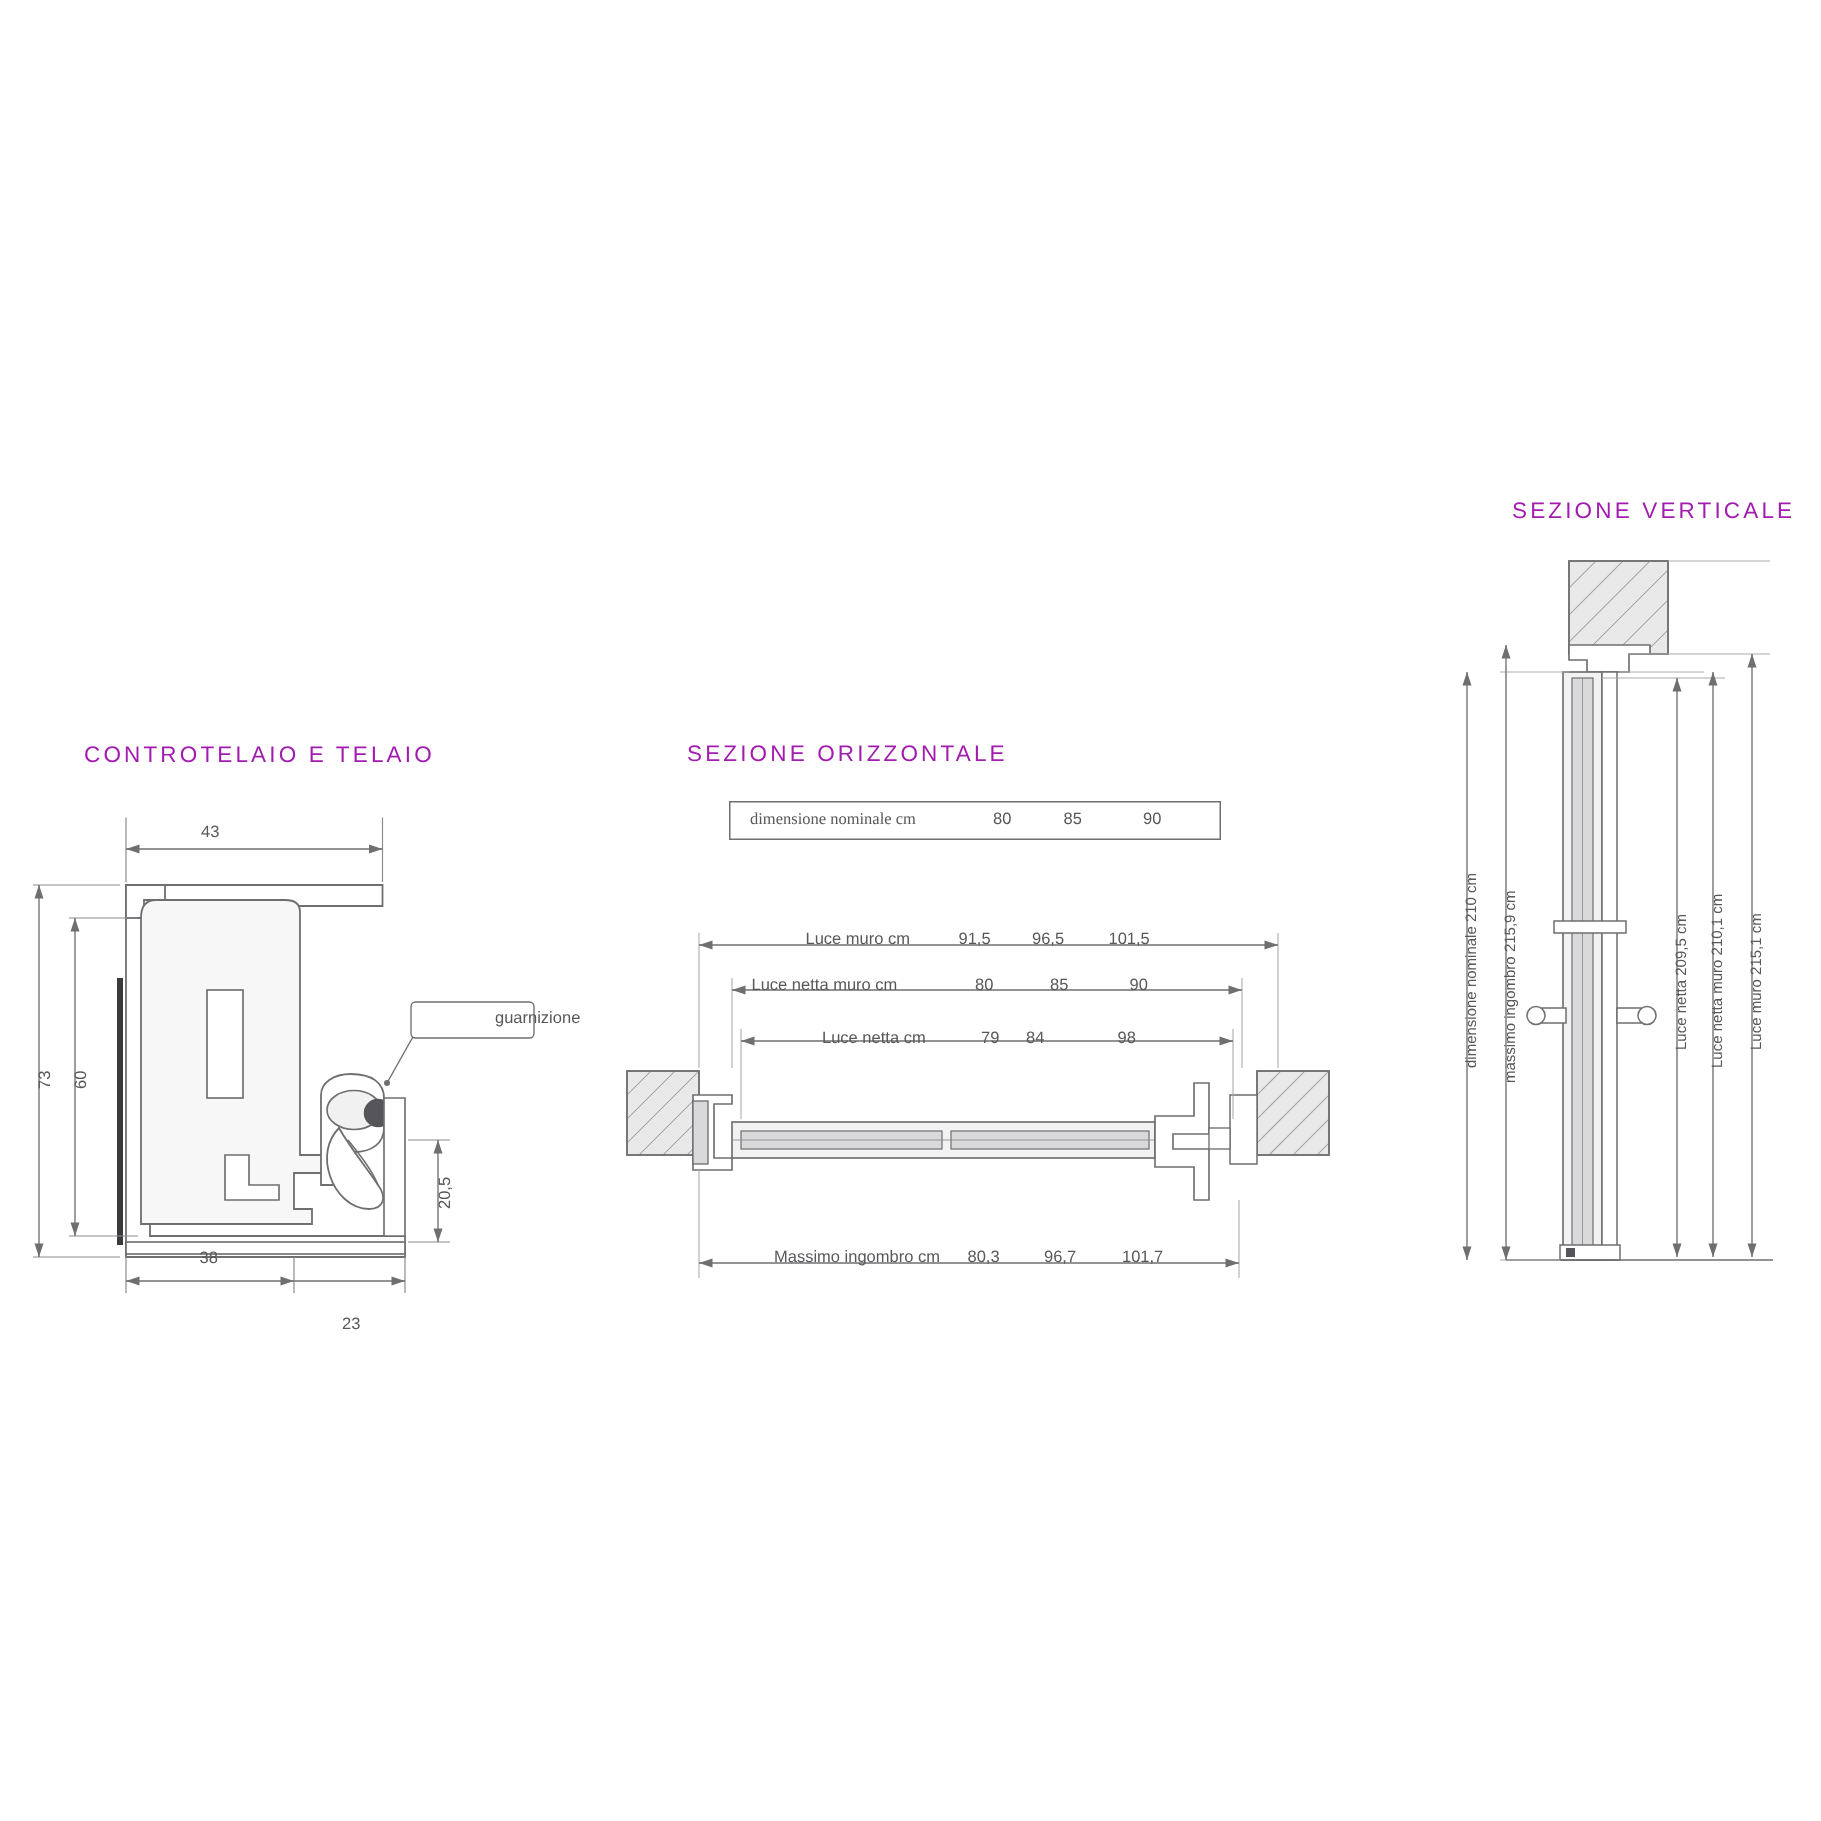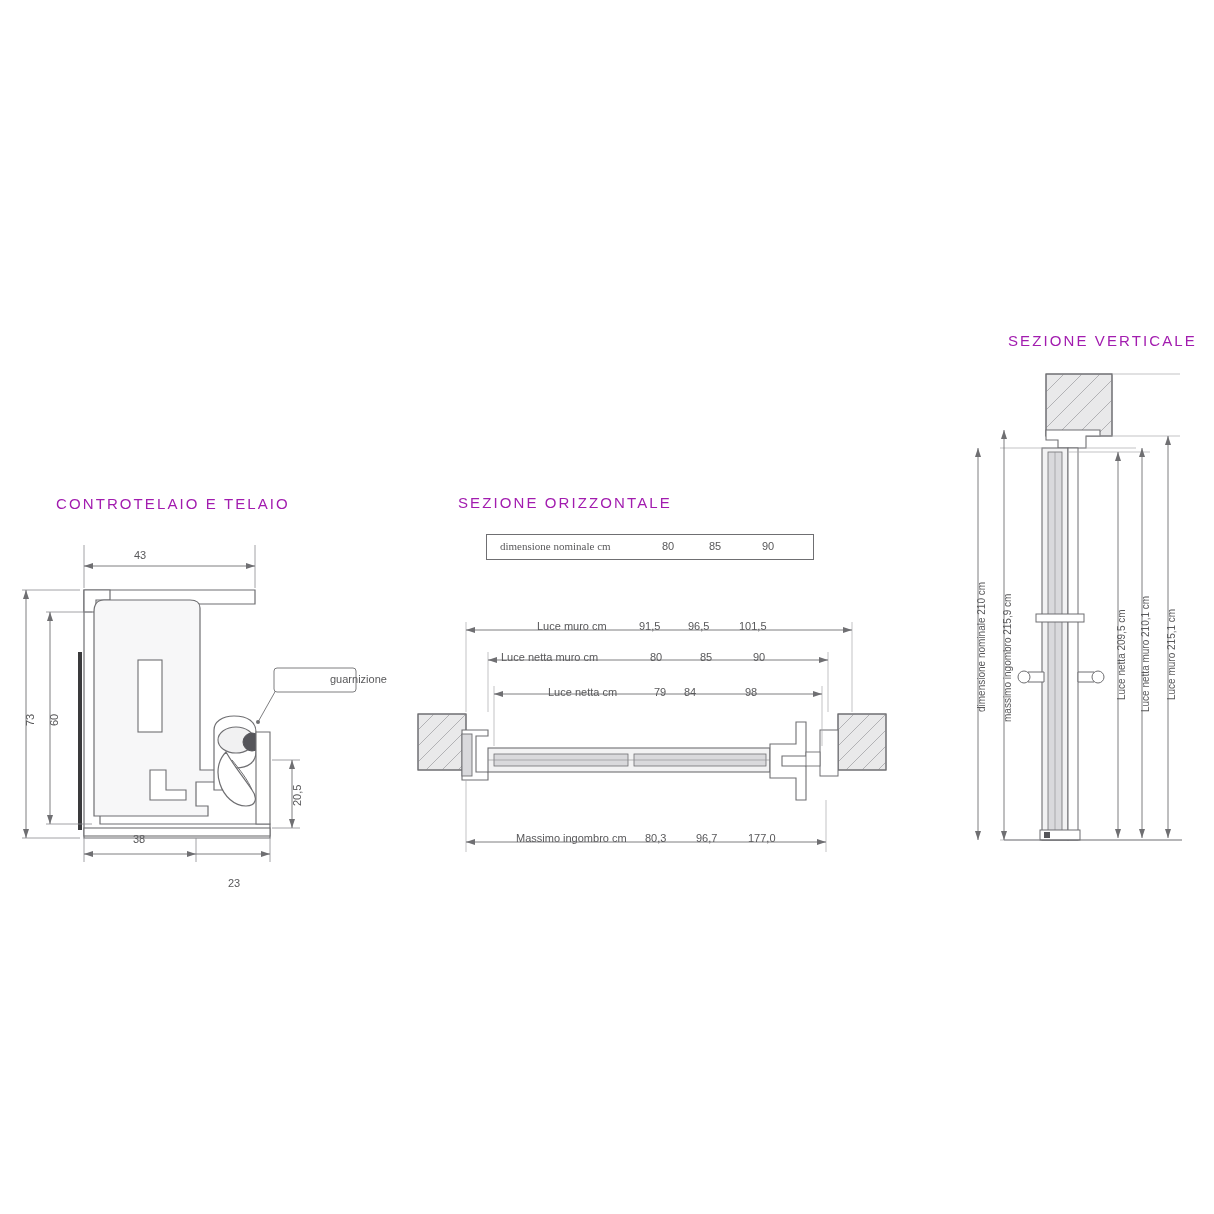--- a/index.html
+++ b/index.html
@@ -177,21 +177,21 @@
   <div class="lbl" style="left:753px;top:651px;">90</div>
 
   <div class="lbl" style="left:548px;top:686px;">Luce netta cm</div>
   <div class="lbl" style="left:654px;top:686px;">79</div>
   <div class="lbl" style="left:684px;top:686px;">84</div>
   <div class="lbl" style="left:745px;top:686px;">98</div>
 
   <div class="lbl" style="left:516px;top:832px;">Massimo ingombro  cm</div>
   <div class="lbl" style="left:645px;top:832px;">80,3</div>
   <div class="lbl" style="left:696px;top:832px;">96,7</div>
-  <div class="lbl" style="left:748px;top:832px;">177,0</div>
+  <div class="lbl" style="left:748px;top:832px;">101,7</div>
 
   <svg width="1214" height="1214">
 
     <rect class="hatch" x="1046" y="374" width="66" height="62"></rect>
     <g stroke="#9b9b9e" stroke-width="0.7">
       <line x1="1046" y1="392" x2="1064" y2="374"></line>
         <line x1="1046" y1="410" x2="1082" y2="374"></line>
       <line x1="1046" y1="428" x2="1100" y2="374"></line>
         <line x1="1056" y1="436" x2="1112" y2="380"></line>
       <line x1="1076" y1="436" x2="1112" y2="400"></line>

